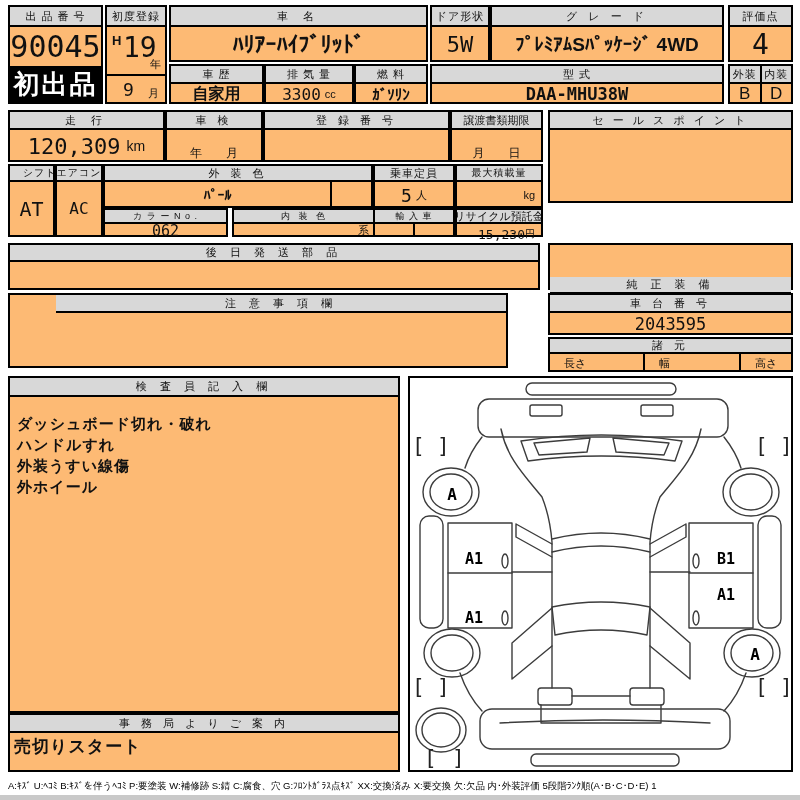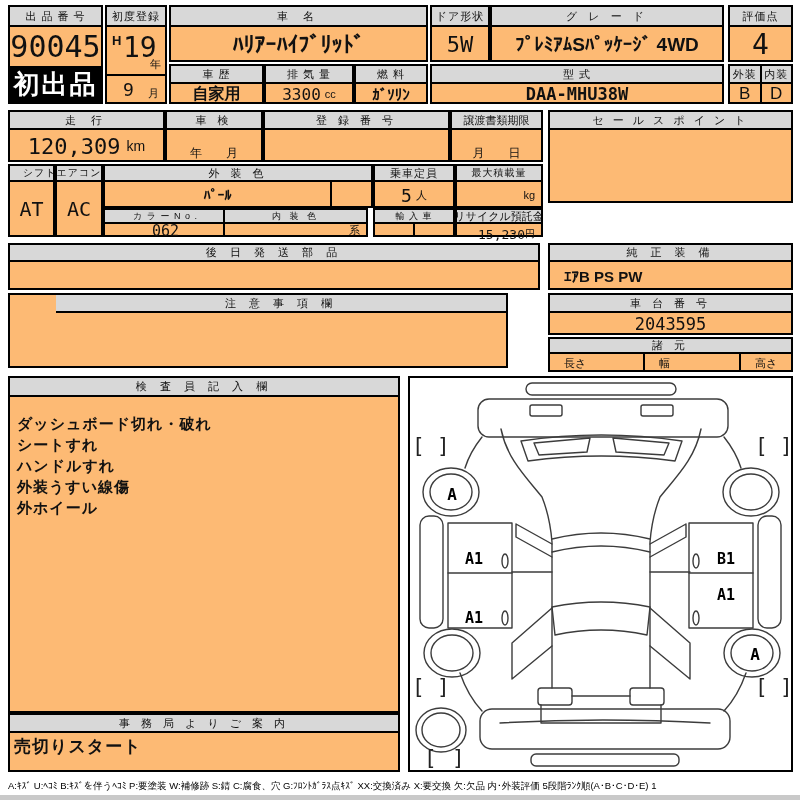--- a/index.html
+++ b/index.html
@@ -135,21 +135,21 @@
     <div style="padding:4px;font-size:14px;"></div>
   </div>
 
   <div class="b" style="left:8px;top:164px;width:47px;height:73px;">
     <div class="hd" style="height:14px;font-size:10px;padding-left:16px;">シフト</div>
     <div class="val num" style="height:53px;font-size:20px;">AT</div>
   </div>
 
   <div class="b" style="left:55px;top:164px;width:48px;height:73px;">
     <div class="hd" style="height:14px;font-size:10px;">エアコン</div>
-    <div class="val num" style="height:53px;font-size:20px;text-align:right;">AC</div>
+    <div class="val num" style="height:53px;font-size:16px;text-align:right;">AC</div>
   </div>
 
   <div class="b" style="left:103px;top:164px;width:270px;height:44px;">
     <div class="hd" style="height:14px;letter-spacing:4px;">外 装 色</div>
     <div class="cellrow" style="height:26px;">
       <div class="val" style="width:225px;font-size:14px;font-weight:bold;">ﾊﾟｰﾙ</div>
       <div style="flex:1;border-left:2px solid #000;"></div>
     </div>
   </div>
 
@@ -167,21 +167,21 @@
       <span class="num" style="font-size:14px;"></span>
       <span style="font-size:11px;">kg</span>
     </div>
   </div>
 
   <div class="b" style="left:103px;top:208px;width:125px;height:29px;">
     <div class="hd" style="height:12px;font-size:9px;">カ ラ ー N o .</div>
     <div class="val num" style="height:13px;font-size:15px;">062</div>
   </div>
 
-  <div class="b" style="left:223px;top:208px;width:145px;height:29px;">
+  <div class="b" style="left:232px;top:208px;width:145px;height:29px;">
     <div class="hd" style="height:12px;font-size:9px;letter-spacing:3px;">内 装 色</div>
     <div class="val rightval" style="height:13px;">
       <span></span>
       <span style="font-size:11px;">系</span>
     </div>
   </div>
 
   <div class="b" style="left:373px;top:208px;width:82px;height:29px;">
     <div class="hd" style="height:12px;font-size:9px;">輸 入 車</div>
     <div class="cellrow" style="height:13px;">
@@ -197,21 +197,21 @@
       <span style="font-size:10px;">円</span>
     </div>
   </div>
 
   <div class="b" style="left:8px;top:243px;width:532px;height:47px;">
     <div class="hd" style="height:15px;letter-spacing:5px;">後 日 発 送 部 品</div>
     <div style="padding:2px 6px;font-size:13px;"></div>
   </div>
 
   <div class="b" style="left:548px;top:243px;width:245px;height:47px;">
-    <div class="hd" style="height:15px;letter-spacing:5px;">純 正 装 備</div>
+    <div class="hd" style="height:15px;letter-spacing:5px;margin-top:32px;">純 正 装 備</div>
     <div class="val leftval" style="height:28px;font-size:15px;font-weight:bold;justify-content:flex-start;">ｴｱB PS PW</div>
   </div>
 
   <div class="b" style="left:8px;top:293px;width:500px;height:75px;padding-left:46px;">
     <div class="hd" style="height:16px;letter-spacing:5px;">注 意 事 項 欄</div>
     <div style="padding:2px 6px;font-size:13px;"></div>
   </div>
 
   <div class="b" style="left:548px;top:293px;width:245px;height:42px;">
     <div class="hd" style="height:16px;letter-spacing:4px;">車 台 番 号</div>
@@ -224,21 +224,20 @@
       <div class="val leftval" style="width:79px;border-right:2px solid #000;font-size:11px;justify-content:flex-start;">長さ</div>
       <div class="val leftval" style="width:80px;border-right:2px solid #000;font-size:11px;justify-content:flex-start;">幅</div>
       <div class="val leftval" style="flex:1;font-size:11px;justify-content:flex-start;">高さ</div>
     </div>
   </div>
 
   <div class="b" style="left:8px;top:376px;width:392px;height:337px;">
     <div class="hd" style="height:17px;letter-spacing:5px;">検 査 員 記 入 欄</div>
     <div style="padding:16px 7px;">
       <div class="insline">ダッシュボード切れ・破れ</div>
-      <div class="insline">シートすれ</div>
       <div class="insline">ハンドルすれ</div>
       <div class="insline">外装うすい線傷</div>
       <div class="insline">外ホイール</div>
     </div>
   </div>
 
   <div id="diag">
     <svg width="381" height="392" viewBox="0 0 381 392">
       <g fill="none" stroke="#3c3c3c" stroke-width="1.4" stroke-linejoin="round" stroke-linecap="round">
 

